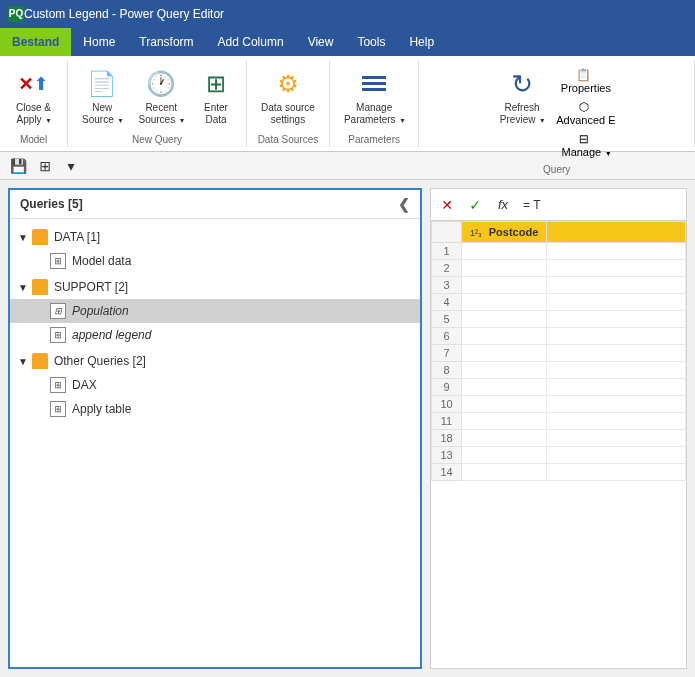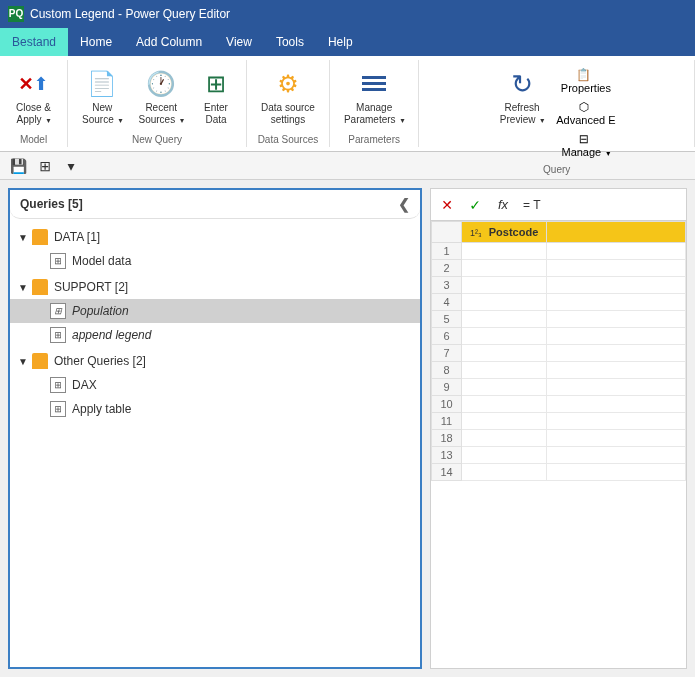--- a/index.html
+++ b/index.html
@@ -9,21 +9,21 @@
     .title-bar {
       background: #2b579a;
       color: white;
       height: 28px;
       display: flex;
       align-items: center;
       padding: 0 8px;
       font-size: 12px;
     }
     .title-bar-icon {
-      width: 16px; height: 16px; margin-right: 6px;
+      width: 16px; height: 16px; 
       background: #15803d;
       display: inline-block;
       font-size: 10px;
       text-align: center;
       line-height: 16px;
       color: white;
       font-weight: bold;
     }
 
     
@@ -35,23 +35,23 @@
     }
     .menu-item {
       color: white;
       padding: 0 12px;
       display: flex;
       align-items: center;
       font-size: 12px;
       cursor: pointer;
     }
     .menu-item.active {
-      background: #5eead4;
+      background: #84cc16;
       color: #2b579a;
-      font-weight: normal;
+      font-weight: bold;
     }
 
     
     .ribbon {
       background: white;
       border-bottom: 1px solid #c8c8c8;
       display: flex;
       align-items: stretch;
       height: 96px;
       padding: 4px 0;
@@ -154,21 +154,20 @@
     }
     .queries-header {
       display: flex;
       justify-content: space-between;
       align-items: center;
       padding: 6px 10px;
       font-size: 12px;
       font-weight: bold;
       color: #333;
       border-bottom: 1px solid #e0e0e0;
-      border-radius: 10px;
     }
     .queries-collapse {
       cursor: pointer;
       font-size: 14px;
       color: #666;
     }
     .queries-list {
       flex: 1;
       overflow-y: auto;
       padding: 4px 0;
@@ -295,20 +294,21 @@
 <body>
 
 <div class="title-bar">
   <span class="title-bar-icon">PQ</span>
   <span>Custom Legend - Power Query Editor</span>
 </div>
 
 <div class="menu-bar">
   <div class="menu-item active">Bestand</div>
   <div class="menu-item">Home</div>
+  <div class="menu-item">Transform</div>
   <div class="menu-item">Add Column</div>
   <div class="menu-item">View</div>
   <div class="menu-item">Tools</div>
   <div class="menu-item">Help</div>
 </div>
 
 <div class="ribbon">
 
   <div class="ribbon-group">
     <div class="ribbon-group-content">

